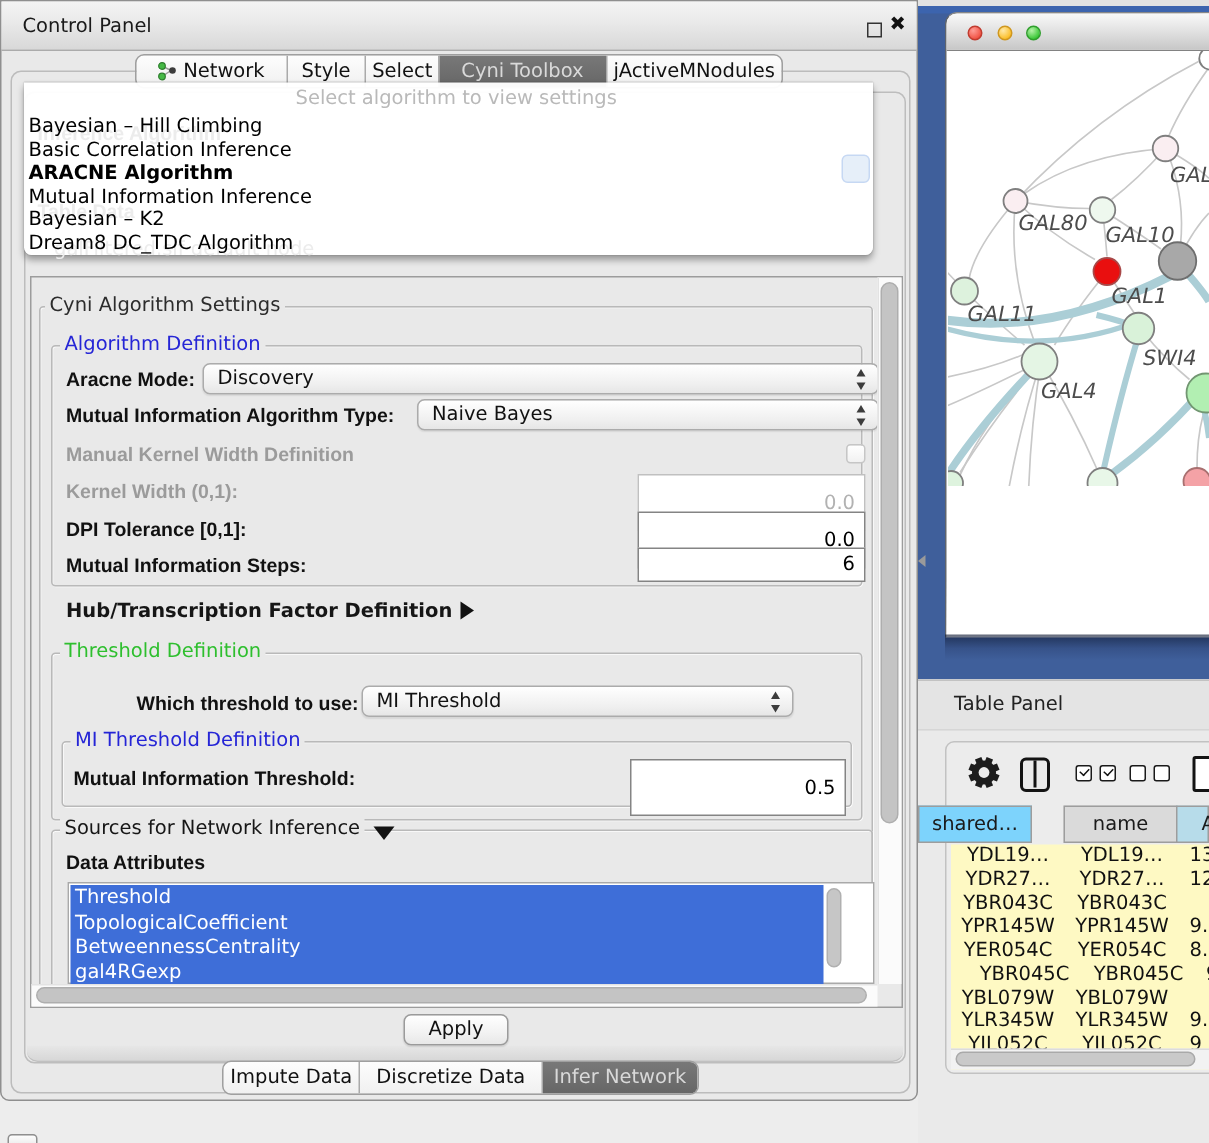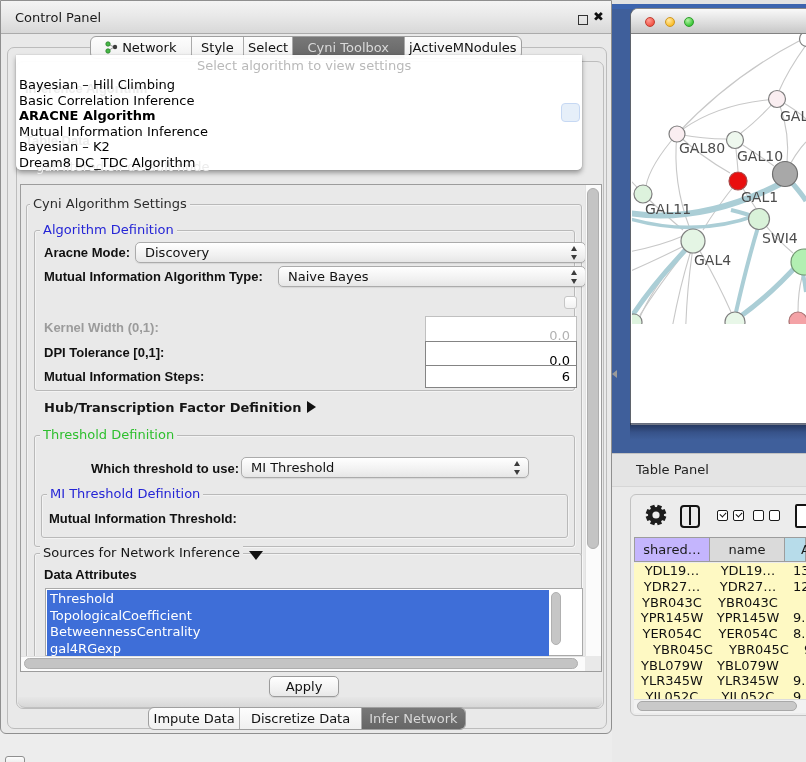--- a/index.html
+++ b/index.html
@@ -92,21 +92,21 @@
   #desktop { left:612px; top:4px; width:194px; height:449px; background:#3f5f9b; }
   #desktop-blue-top { left:612px; top:4px; width:194px; height:5px; background:#3c64ae; }
   #net-window { left:630px; top:8px; width:176px; height:417px; border-left:1px solid #5f646c; border-top:1px solid #888;
     border-radius:8px 0 0 0; background:#fff; }
   #net-titlebar { left:0; top:0; width:175px; height:25px; border-radius:7px 0 0 0;
     background:linear-gradient(#f9f9f9,#dcdcdc 60%,#c7c7c7); border-bottom:1px solid #828282; }
   .traffic { position:absolute; top:8.2px; width:10px; height:10px; border-radius:50%; }
   #tl-red { left:14px; background:radial-gradient(circle at 35% 30%, #ff9d96, #f25648 70%, #d8402f); border:0.5px solid #c03c30;}
   #tl-yellow { left:33.5px; background:radial-gradient(circle at 35% 30%, #ffe9a8, #fbc02d 70%, #e8a31c); border:0.5px solid #cf9720;}
   #tl-green { left:53px; background:radial-gradient(circle at 35% 30%, #b6f2a8, #3fc93b 70%, #2aa428); border:0.5px solid #2f9e2c;}
-  #net-canvas { left:632px; top:34px; width:174px; height:290px; overflow:hidden; background:#fff; }
+  #net-canvas { left:632px; top:34px; width:174px; height:290px; overflow:hidden; background:#fff;font-style:italic; }
   #net-shadow { left:630px; top:423px; width:176px; height:17px;
     background:linear-gradient(rgba(15,25,50,0.65), rgba(30,45,85,0.25) 55%, rgba(66,98,159,0)); }
   #splitter-arrow { left:612px; top:370px; width:0; height:0;
     border-top:4px solid transparent; border-bottom:4px solid transparent; border-right:5px solid #9a9a9a; }
 
   
   #table-panel { left:612px; top:453px; width:194px; height:309px; background:#eaeaea; }
   #tp-titlebar { left:612px; top:453px; width:194px; height:34px; background:#e4e4e4;
     border-top:1px solid #c2c2c2; border-bottom:1px solid #d6d6d6; }
   #tp-title { left:636px; top:462px; color:#222; }
@@ -185,20 +185,21 @@
       <span>Discovery</span>
       <span class="arrows"></span>
     </div>
 
     <div class="boldlbl" style="left:23px;top:84px;">Mutual Information Algorithm Type:</div>
     <div class="combo" style="left:257px;top:81px;width:308px;">
       <span>Naive Bayes</span>
       <span class="arrows"></span>
     </div>
 
+    <div class="boldlbl dis" style="left:23px;top:110px;">Manual Kernel Width Definition</div>
     <div class="checkbox" style="left:543px;top:111px;"></div>
 
     <div class="boldlbl dis" style="left:23px;top:135px;">Kernel Width (0,1):</div>
     <div class="tfield dis" style="left:404px;top:131px;width:152px;">
         <span>0.0</span>
       </div>
 
     <div class="boldlbl" style="left:23px;top:160px;">DPI Tolerance [0,1]:</div>
     <div class="tfield" style="left:404px;top:156px;width:152px;">
         <span>0.0</span>
@@ -218,20 +219,23 @@
     <div class="boldlbl" style="left:70px;top:276px;">Which threshold to use:</div>
     <div class="combo" style="left:220px;top:272px;width:288px;">
       <span>MI Threshold</span>
       <span class="arrows"></span>
     </div>
 
     <div class="group abs" style="left:20px;top:309px;width:527px;height:44px;"></div>
     <div class="gtitle" style="left:26px;top:302px;color:#2525d6;">MI Threshold Definition</div>
 
     <div class="boldlbl" style="left:28px;top:326px;">Mutual Information Threshold:</div>
+    <div class="tfield" style="left:399px;top:321px;width:144px;">
+        <span>0.5</span>
+      </div>
 
     <div class="group abs" style="left:13px;top:368px;width:548px;height:120px;"></div>
     <div class="gtitle" style="left:19px;top:361px;color:#161616;">Sources for Network Inference</div>
     <div class="abs" style="left:228px;top:366px;width:0;height:0;border-left:7px solid transparent;border-right:7px solid transparent;border-top:9px solid #111;"></div>
 
     <div class="boldlbl" style="left:23px;top:382px;">Data Attributes</div>
 
     <div id="attr-list" class="abs" style="left:24px;top:403px;width:538px;height:68px;">
       <div id="attr-blue" class="abs" style="left:1px;top:1px;width:502px;height:67px;"></div>
       <div class="attr-item" style="left:4px;top:2px;">Threshold</div>
@@ -391,21 +395,21 @@
       <circle cx="12" cy="12" r="8" fill="#1d1d1d"></circle>
       <circle cx="12" cy="12" r="3.6" fill="#ececec"></circle>
     </svg></div>
 <div id="tp-split" class="abs"></div>
 <div class="cbicon chk abs" style="left:717px;top:510px;"></div>
 <div class="cbicon chk abs" style="left:733px;top:510px;"></div>
 <div class="cbicon abs" style="left:753px;top:510px;"></div>
 <div class="cbicon abs" style="left:769px;top:510px;"></div>
 <div id="tp-doc" class="abs"></div>
 
-<div class="th" style="left:634px;width:76px;background:#c4b5fd;">shared…</div>
+<div class="th" style="left:612px;width:76px;background:#7dd3fc;">shared…</div>
 <div class="th" style="left:709px;width:76px;background:#dadada;">name</div>
 <div class="th" style="left:784px;width:22px;background:#b7dcea;justify-content:flex-start;padding-left:16px;">A</div>
 
 <div id="tp-rows" class="abs">
   <div class="trow" style="top:0px;">
       <span class="c1">YDL19…</span>
       <span class="c2">YDL19…</span>
       <span class="c3">13</span>
     </div>
   <div class="trow" style="top:15.7px;">

